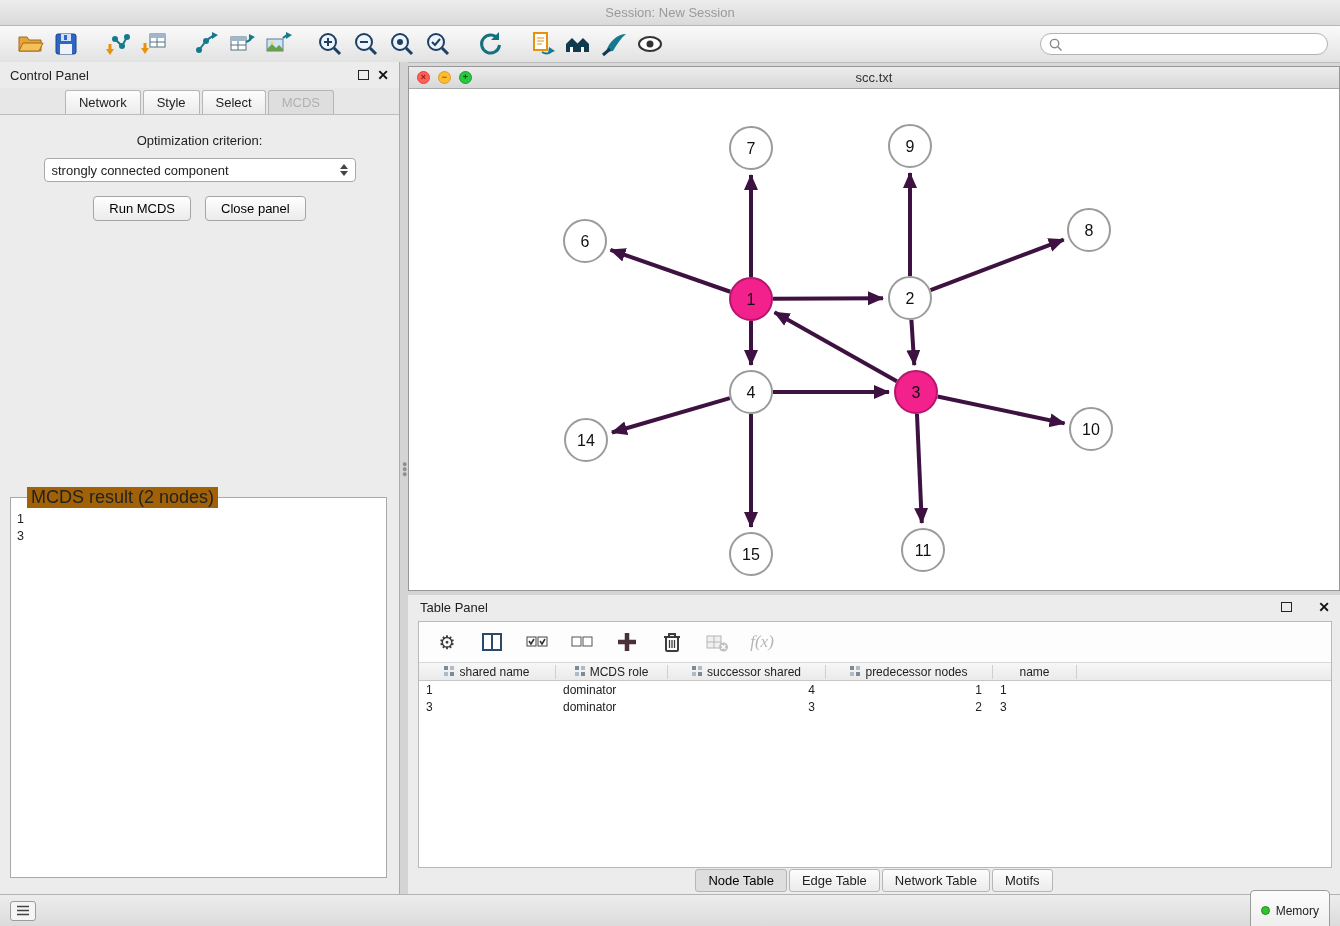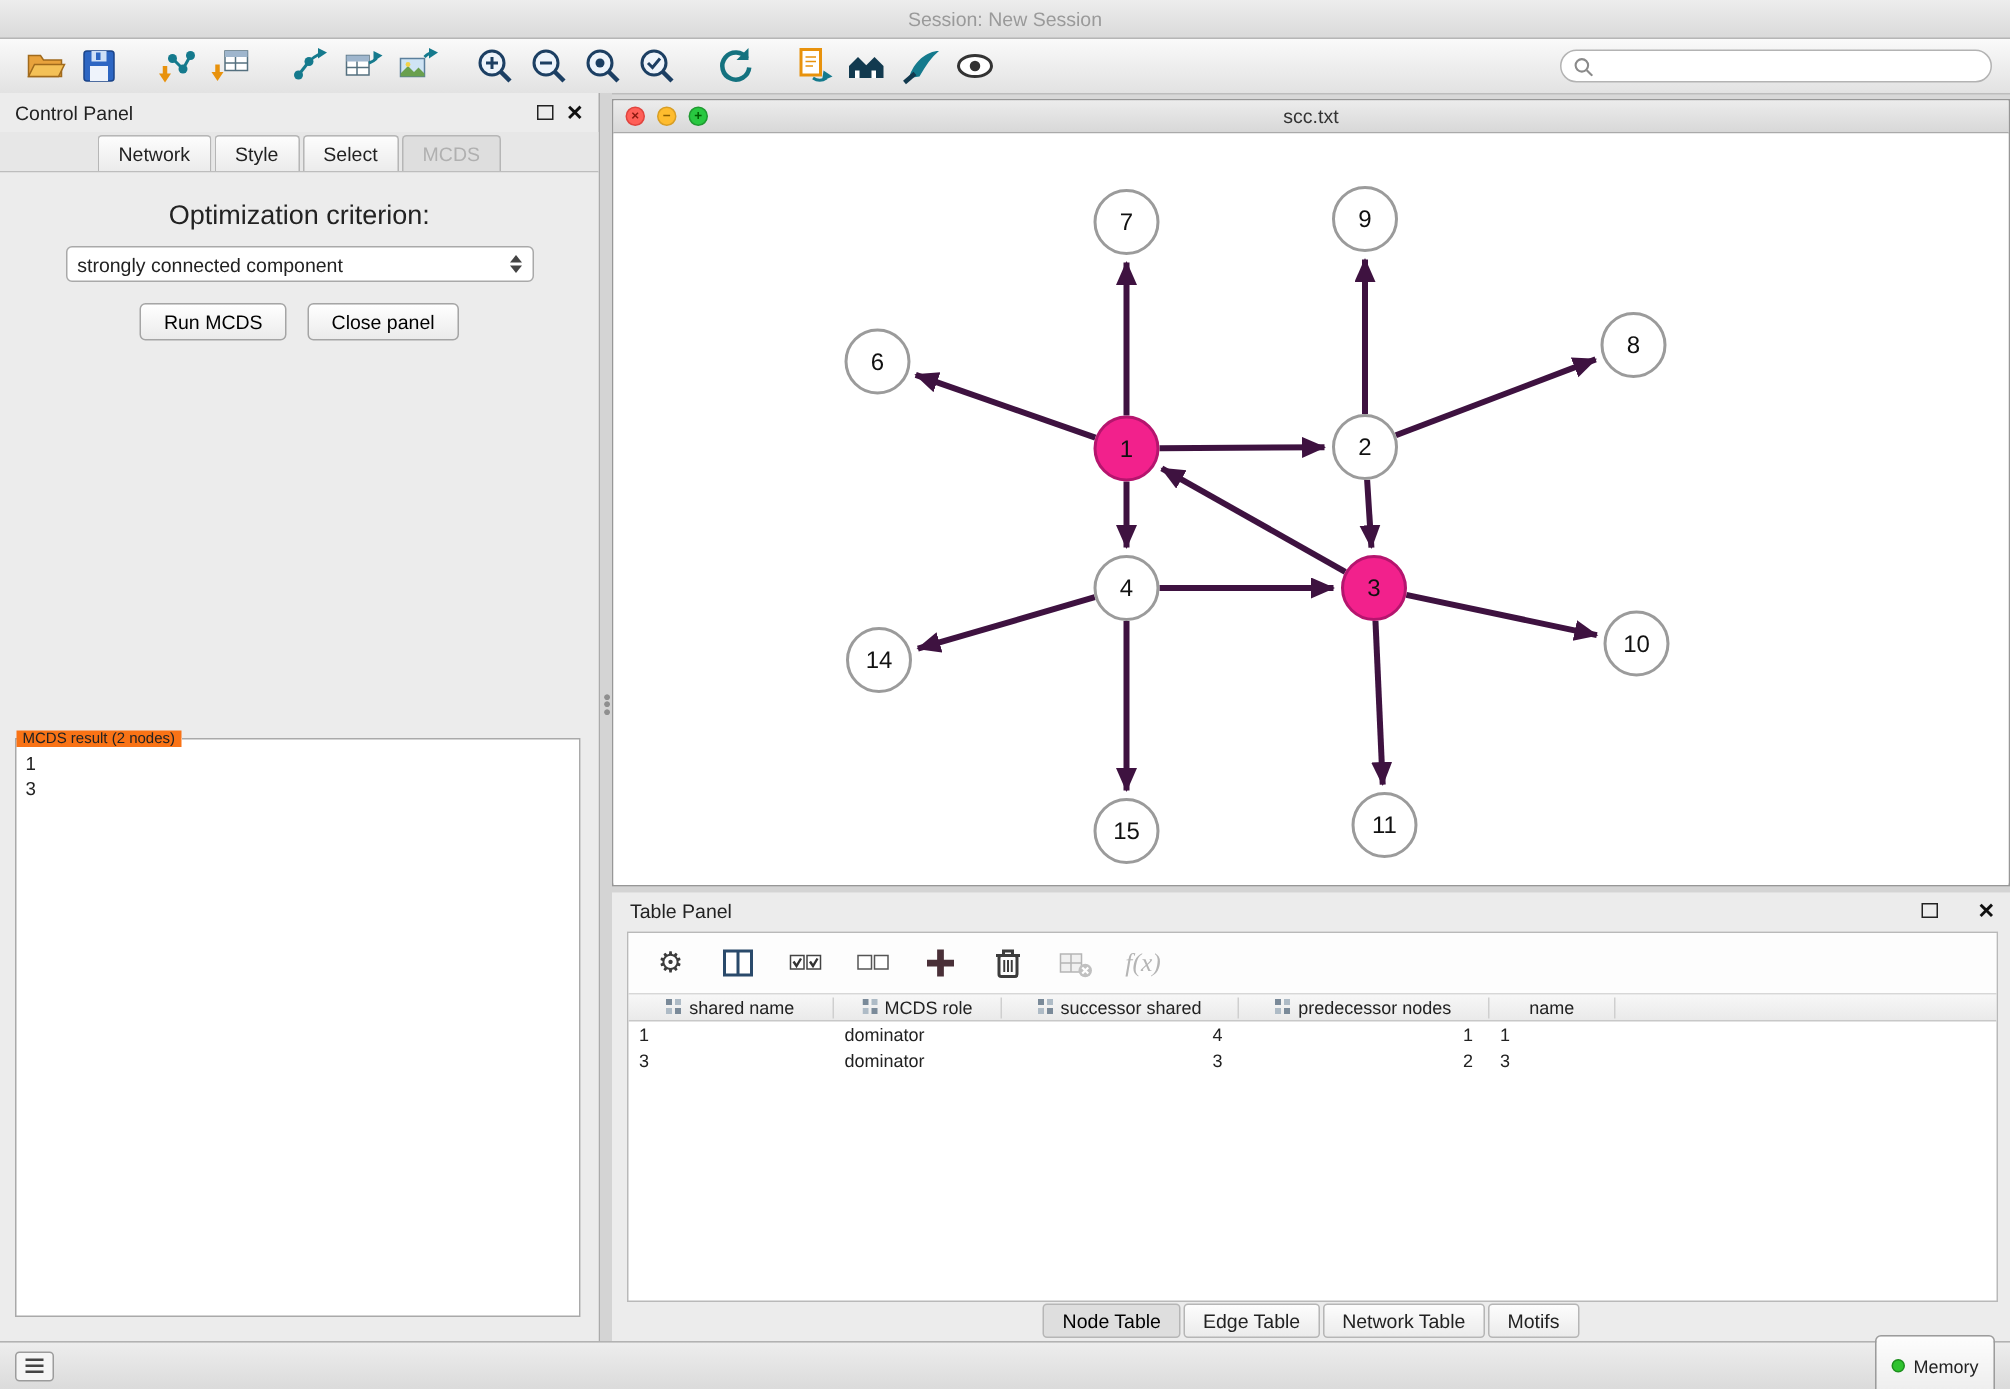--- a/index.html
+++ b/index.html
@@ -26,34 +26,34 @@
     background:#ececec; border-right:1px solid #ababab; display:flex; flex-direction:column; }
   .panel-titlebar { height:26px; display:flex; align-items:center; padding:0 10px; gap:8px; font-size:13px; }
   .panel-titlebar .spacer { flex:1; }
   .float-icon { width:11px; height:10px; border:1.5px solid #222; display:inline-block; }
   .close-icon { font-weight:bold; font-size:14px; color:#111; line-height:1; }
   .cp-tabs { display:flex; justify-content:center; align-items:flex-end; padding-top:2px; border-bottom:1px solid #bdbdbd; background:#e7e7e7; }
   .tab { padding:4px 13px; font-size:13px; background:linear-gradient(#fdfdfd,#ebebeb);
     border:1px solid #b6b6b6; border-bottom:none; margin:0 1px; border-radius:3px 3px 0 0; }
   .tab.grayed { background:#dedede; color:#b0b0b0; }
   .cp-body { flex:1; position:relative; background:#ececec; }
-  .opt-label { text-align:center; margin-top:18px; font-size:18px; }
+  .opt-label { text-align:center; margin-top:18px; font-size:13px; }
   .dropdown { margin:10px auto 0; width:312px; height:24px; background:#fff; border:1px solid #a9a9a9;
     border-radius:4px; display:flex; align-items:center; padding:0 7px; font-size:13px;justify-content:space-between; }
   .dropdown .dd-spacer { flex:1; }
   .stepper { display:flex; flex-direction:column; gap:2px; align-items:center; }
   .stepper i { display:block; width:0; height:0; border-left:4px solid transparent; border-right:4px solid transparent; }
   .stepper .up { border-bottom:5px solid #444; }
   .stepper .down { border-top:5px solid #444; }
   .btn-row { display:flex; justify-content:center; gap:14px; margin-top:14px; }
   .cy-btn { background:linear-gradient(#ffffff,#ebebeb); border:1px solid #a5a5a5; border-radius:4px;
     padding:4px 15px; font-size:13px; font-family:"Liberation Sans",sans-serif; }
   .result-fieldset { position:absolute; left:10px; right:12px; top:372px; bottom:16px;
     border:1px solid #a9a9a9; background:#fff; }
-  .result-fieldset legend { font-size:10px; padding:0 4px; margin-left:0; background:#f97316; }
+  .result-fieldset legend { font-size:18px; padding:0 4px; margin-left:16px; background:#a16207; }
   .result-body { padding:3px 6px; font-size:12.5px; line-height:17px; }
 
   
   .v-splitter { position:absolute; left:400px; top:62px; width:8px; bottom:32px; background:#d4d4d4; }
   .v-splitter .dots { position:absolute; top:400px; left:2px; color:#8f8f8f; font-size:9px; line-height:5px; }
   .h-splitter { position:absolute; left:408px; right:0; top:591px; height:4px; background:#d4d4d4; }
 
   
   .network-window { position:absolute; left:408px; top:66px; right:0; height:525px;
     border:1px solid #979797; background:#fff; }

